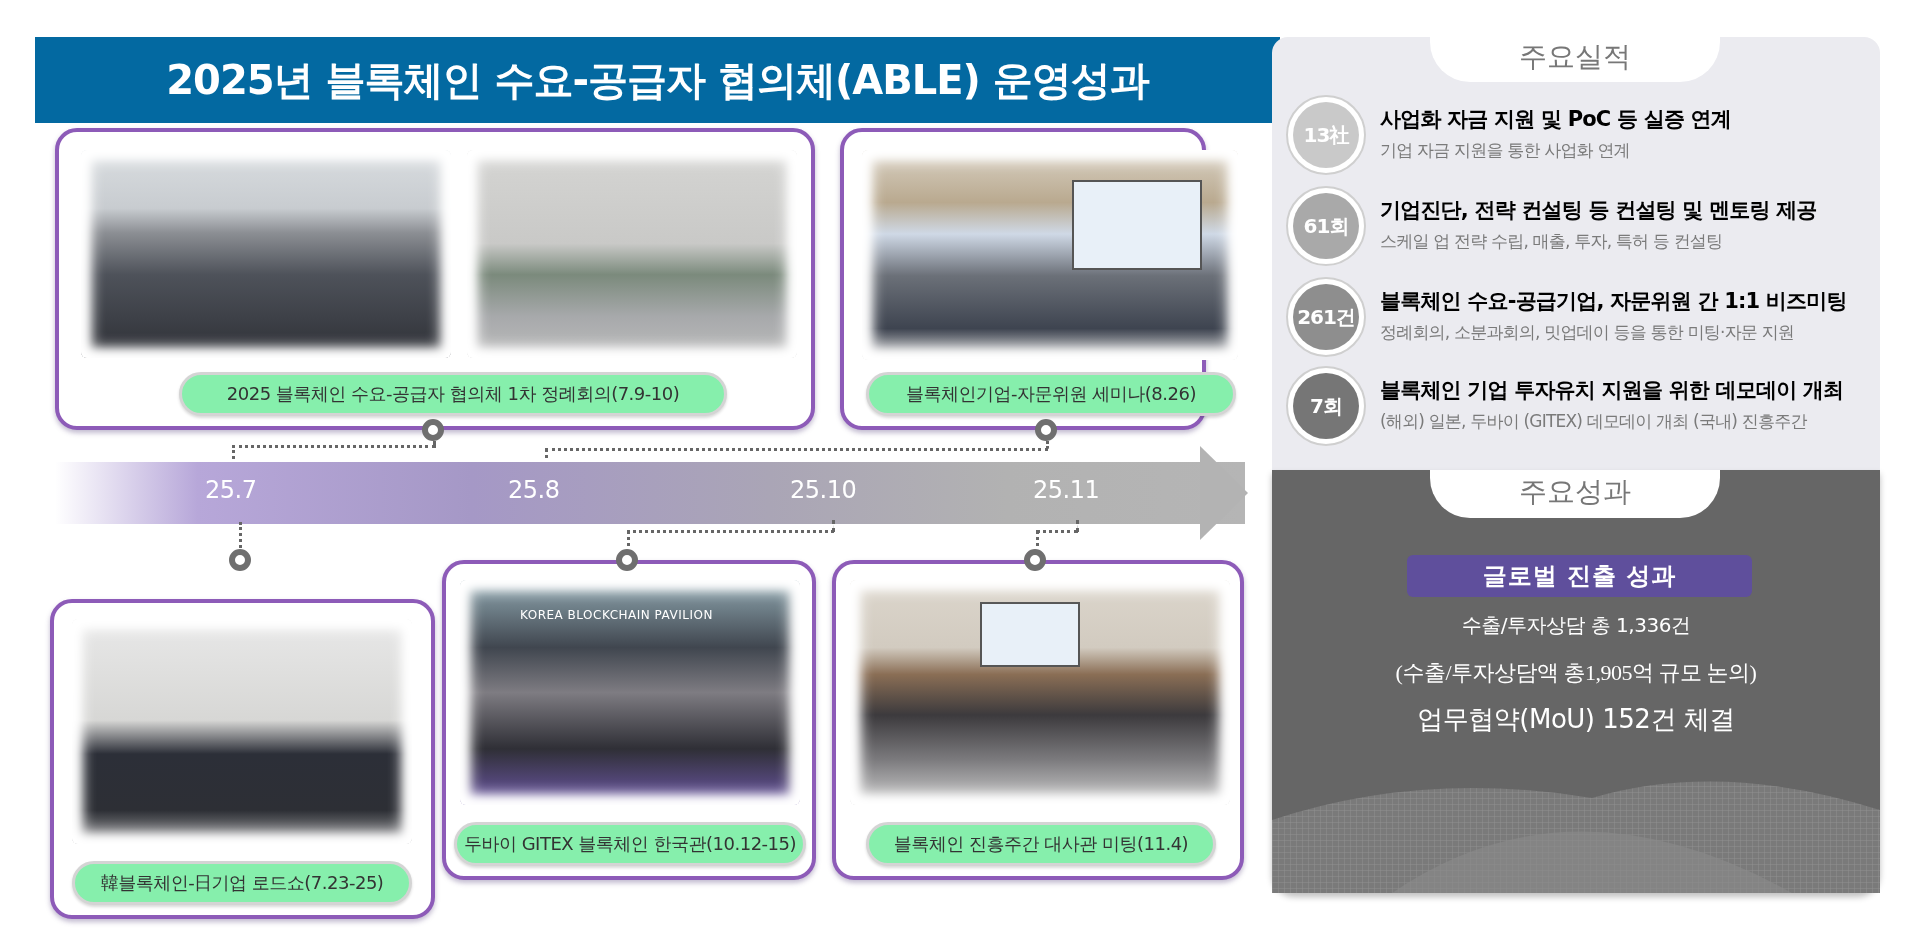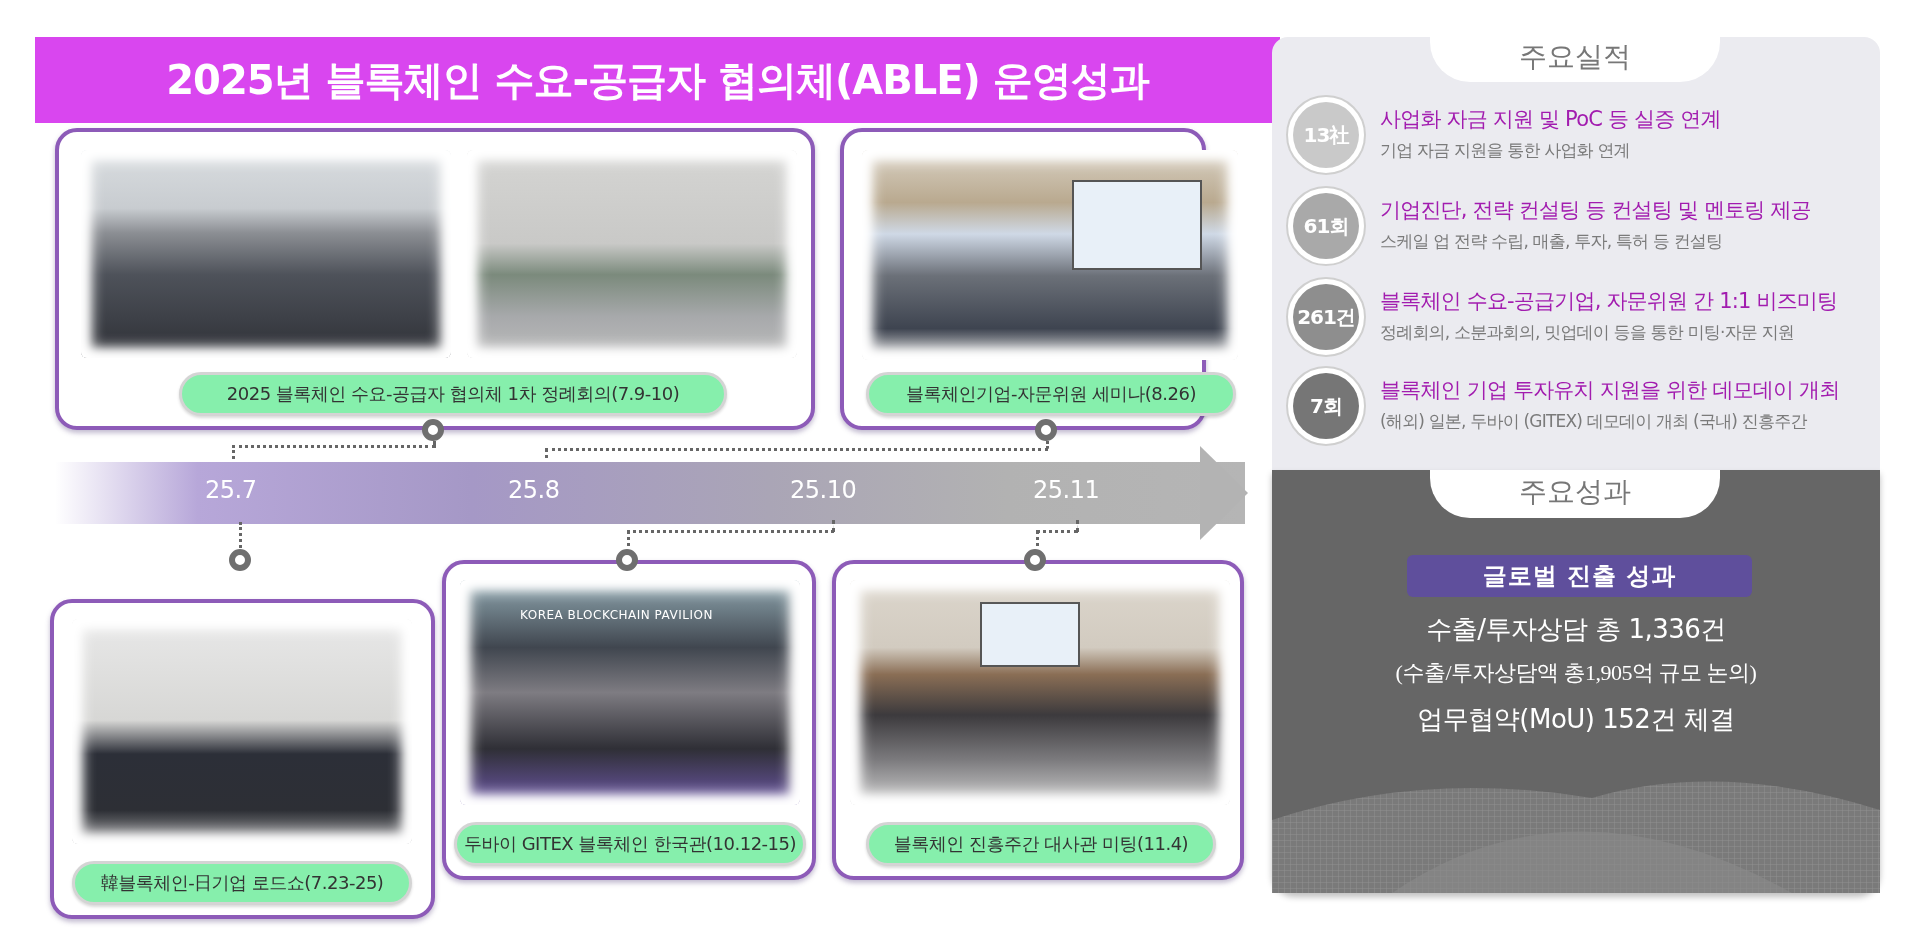--- a/index.html
+++ b/index.html
@@ -2,21 +2,21 @@
 <html><head>
 <meta charset="utf-8">
 <style>
   * { box-sizing: border-box; margin: 0; padding: 0; }
   html, body { width: 1920px; height: 938px; background: #ffffff; overflow: hidden;
     font-family: "DejaVu Sans", "Liberation Sans", sans-serif; }
   .stage { position: relative; width: 1920px; height: 938px; }
 
   
   .title-bar { position: absolute; left: 35px; top: 37px; width: 1245px; height: 86px;
-    background: #d946ef; display: flex; align-items: center; justify-content: center; }
+    background: #0369a1; display: flex; align-items: center; justify-content: center; }
   .title-bar h1 { color: #fff; font-size: 40px; font-weight: bold; letter-spacing: -1px; }
 
   
   .card { position: absolute; border: 4px solid #8d5bb8; border-radius: 22px; background: #fff;
     box-shadow: 0 3px 5px rgba(80,60,120,0.35); }
   .photo { position: absolute; border-radius: 6px; overflow: hidden;
     box-shadow: 0 0 10px 6px rgba(255,255,255,0.9) inset; }
   .photo::after { content: ""; position: absolute; inset: 0;
     box-shadow: 0 0 14px 10px #fff inset; }
   .caption { position: absolute; height: 44px; border: 3px solid #d4d4d4; border-radius: 22px; background: #86efac;
@@ -54,21 +54,21 @@
     background: #ebebf0; border-radius: 16px 16px 0 0; }
   .tab-top { position: absolute; left: 1430px; top: 30px; width: 290px; height: 52px; background: #fff;
     border-radius: 0 0 40px 40px; }
   .tab-top-title { position: absolute; left: 1430px; top: 38px; width: 290px; text-align: center;
     font-size: 28px; color: #777; }
   .stat-row { position: absolute; left: 1284px; width: 590px; height: 84px; }
   .stat-circle { position: absolute; left: 2px; top: 0; width: 80px; height: 80px; border-radius: 50%;
     background: #fff; border: 2px solid #cfcfcf; display: flex; align-items: center; justify-content: center; }
   .stat-inner { width: 66px; height: 66px; border-radius: 50%; display: flex; align-items: center; justify-content: center;
     color: #fff; font-weight: bold; font-size: 20px; letter-spacing: -1px; }
-  .stat-title { position: absolute; left: 96px; top: 10px; font-size: 21px; color: #a21caf; font-weight: normal; letter-spacing: -0.8px; white-space: nowrap; }
+  .stat-title { position: absolute; left: 96px; top: 10px; font-size: 21px; color: #000000; font-weight: bold; letter-spacing: -0.8px; white-space: nowrap; }
   .stat-sub { position: absolute; left: 96px; top: 44px; font-size: 17px; color: #7a7a7a; letter-spacing: -0.8px; white-space: nowrap; }
 
   .panel-bottom { position: absolute; left: 1272px; top: 470px; width: 608px; height: 423px;
     background: #666666; border-radius: 0 0 22px 22px; overflow: hidden;
     box-shadow: 0 4px 6px rgba(0,0,0,0.25); }
   .tab-bottom { position: absolute; left: 1430px; top: 470px; width: 290px; height: 48px; background: #fff;
     border-radius: 0 0 40px 40px; }
   .tab-bottom-title { position: absolute; left: 1430px; top: 473px; width: 290px; text-align: center;
     font-size: 28px; color: #777; }
   .global-badge { position: absolute; left: 1407px; top: 555px; width: 345px; height: 42px; background: #5f4f9c;
@@ -178,21 +178,21 @@
     </div>
     <div class="stat-title">블록체인 기업 투자유치 지원을 위한 데모데이 개최</div>
     <div class="stat-sub">(해외) 일본, 두바이 (GITEX) 데모데이 개최 (국내) 진흥주간</div>
   </div>
 
   <div class="panel-bottom"></div>
   <div class="tab-bottom"></div>
   <div class="tab-bottom-title">주요성과</div>
 
   <div class="global-badge">글로벌 진출 성과</div>
-  <div class="result-line" style="top:612px; font-size:26px;">수출/투자상담 총 1,336건</div>
+  <div class="result-line" style="top:612px; font-size:20px;">수출/투자상담 총 1,336건</div>
   <div class="result-line" style="top:658px; font-size:22px;font-family:Liberation Serif, serif;">(수출/투자상담액 총1,905억 규모 논의)</div>
   <div class="result-line" style="top:702px; font-size:26px;">업무협약(MoU) 152건 체결</div>
 
   <svg class="mesh" viewBox="0 0 608 143" preserveAspectRatio="none">
     <defs>
       <pattern id="grid" width="6" height="6" patternUnits="userSpaceOnUse">
         <path d="M6 0 L0 0 0 6" fill="none" stroke="#9a9a9a" stroke-width="0.8"></path>
       </pattern>
     </defs>
     <path d="M0 70 Q150 20 320 48 Q450 10 608 60 L608 143 L0 143 Z" fill="#7a7a7a"></path>

